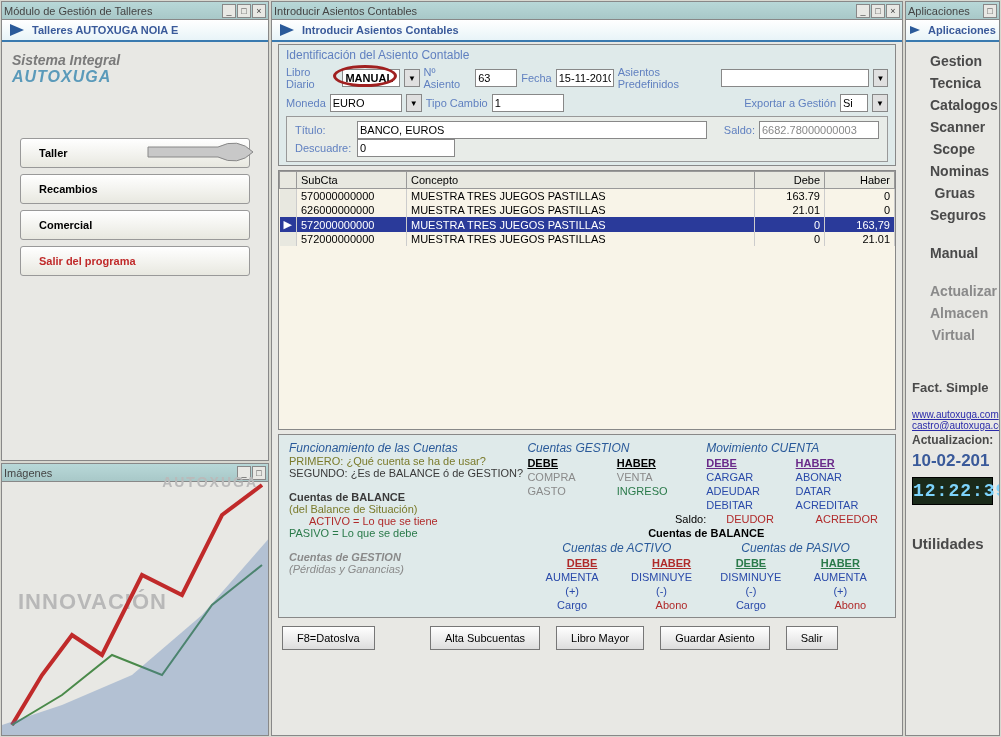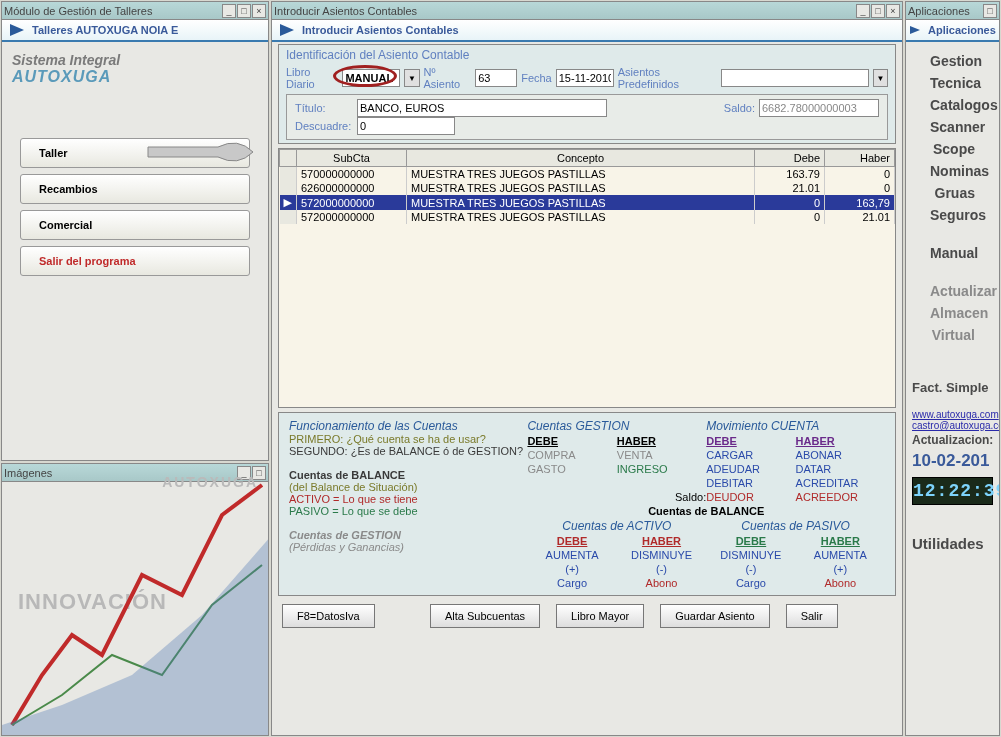--- a/index.html
+++ b/index.html
@@ -28,33 +28,33 @@
 .legend { color: #6080c0; font-size: 12px; padding: 2px 6px; }
 .form-row { display: flex; align-items: center; gap: 4px; padding: 2px 6px; }
 .label { color: #6080c0; font-size: 11px; }
 .input { background: #fff; border: 1px solid #888; height: 18px; padding: 0 2px; font-size: 11px; }
 .dd-btn { width: 16px; height: 18px; background: #e0e0e0; border: 1px solid #888; display: flex; align-items: center; justify-content: center; cursor: pointer; }
 .dd-btn::after { content:'▼'; font-size:8px; }
 .circle { position: absolute; border: 3px solid #a02020; border-radius: 50%; width: 64px; height: 22px; pointer-events: none; }
 .inner-box { background: #e8ece8; border: 1px solid #999; margin: 2px 6px; padding: 4px 8px; }
 .grid { margin: 2px 6px; border: 1px solid #888; background: #f8f4e8; height: 260px; overflow: auto; }
 .grid table { width: 100%; border-collapse: collapse; }
-.grid th { background: #e8e8e0; border: 1px solid #999; font-weight: normal; padding: 2px 4px; text-align: center; font-size: 11px; }
+.grid th { background: #e8e8e0; border: 1px solid #999; font-weight: normal; padding: 2px 4px; text-align: left; font-size: 11px; }
 .grid td { border-right: 1px solid #ccc; padding: 1px 4px; font-size: 11px; }
 .grid tr.sel td { background: #2a3a9a; color: #fff; }
 .grid .num { text-align: right; }
 .rowmark { width: 16px; background:#e8e8e0; border-right:1px solid #999;}
 .info-panel { background: #dfeaea; border: 1px solid #888; margin: 2px 6px; padding: 6px 10px; display: flex; }
 .info-left { flex: 1 1 40%; }
 .info-right { flex: 1 1 60%; display: grid; grid-template-columns: 1fr 1fr 1fr 1fr; row-gap: 2px; }
 .h-blue { color: #2a5a9a; font-weight: normal; font-style: italic; font-size: 12px; }
 .olive { color: #7a7a2a; }
 .gray { color: #8a8a8a; }
 .dark { color: #3a3a3a; }
-.red-t { color: #b02a2a; }
+.red-t { color: #b02a2a; margin-left: 20px; }
 .blue-t { color: #2a4aaa; }
 .purple-t { color: #6a2a8a; font-weight:bold; text-decoration: underline; }
 .ul { text-decoration: underline; }
 .bold { font-weight: bold; }
 .center { text-align: center; }
 .bottom-btns { display: flex; gap: 16px; padding: 6px 10px; align-items: center; }
 .sys-btn { background: linear-gradient(#fff,#ddd); border: 1px solid #777; height: 24px; padding: 0 14px; cursor: pointer; font-size: 11px; }
 .right-links { padding: 8px 22px; text-align: right; }
 .right-links div { color: #4a4a4a; font-size: 14px; font-weight: bold; padding: 3px 2px; cursor: pointer; }
 .right-links .grey { color: #8a8a8a; }
@@ -141,24 +141,35 @@
         <input class="input" style="width: 58px; font-weight: bold;" value="MANUAL">
         <div class="dd-btn"></div>
         <span class="label">Nº Asiento</span>
         <input class="input" style="width: 42px;" value="63">
         <span class="label">Fecha</span>
         <input class="input" style="width: 58px;" value="15-11-2010">
         <span class="label">Asientos Predefinidos</span>
         <input class="input" style="flex: 1 1 0%;" value="">
         <div class="dd-btn"></div>
       </div>
+      <div class="form-row">
+        <span class="label">Moneda</span>
+        <input class="input" style="width: 72px;" value="EURO">
+        <div class="dd-btn"></div>
+        <span class="label">Tipo Cambio</span>
+        <input class="input" style="width: 72px;" value="1">
+        <span style="flex:1"></span>
+        <span class="label">Exportar a Gestión</span>
+        <input class="input" style="width: 28px;" value="Si">
+        <div class="dd-btn"></div>
+      </div>
       <div class="inner-box">
         <div class="form-row" style="padding:0">
           <span class="label" style="width:58px">Título:</span>
-          <input class="input" style="width: 250px;" value="BANCO, EUROS">
+          <input class="input" style="width: 350px;" value="BANCO, EUROS">
           <span style="flex:1"></span>
           <span class="label">Saldo:</span>
           <input class="input" style="width: 120px; color: rgb(136, 136, 136);" readonly="" value="6682.78000000003">
         </div>
         <div class="form-row" style="padding:0">
           <span class="label" style="width:58px">Descuadre:</span>
           <input class="input" style="width: 98px;" value="0">
         </div>
       </div>
       <div class="circle" style="top:20px;left:54px;"></div>

